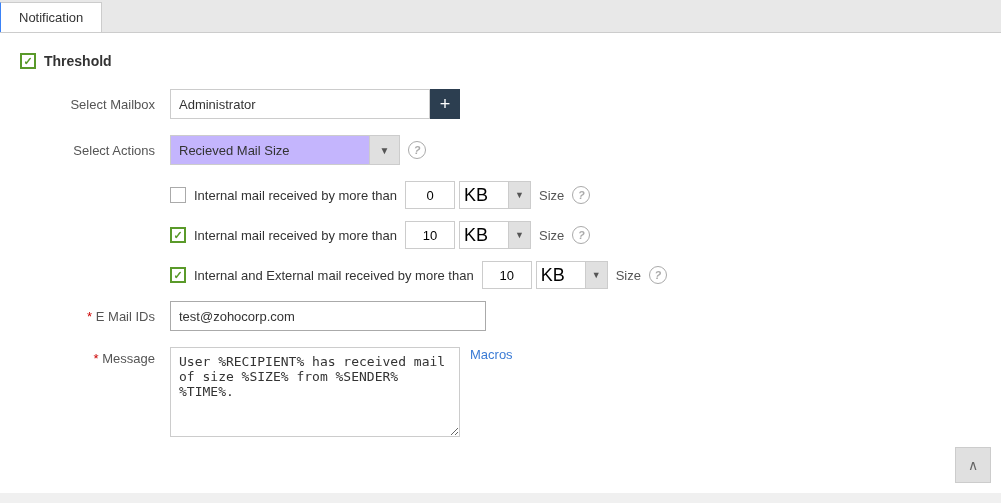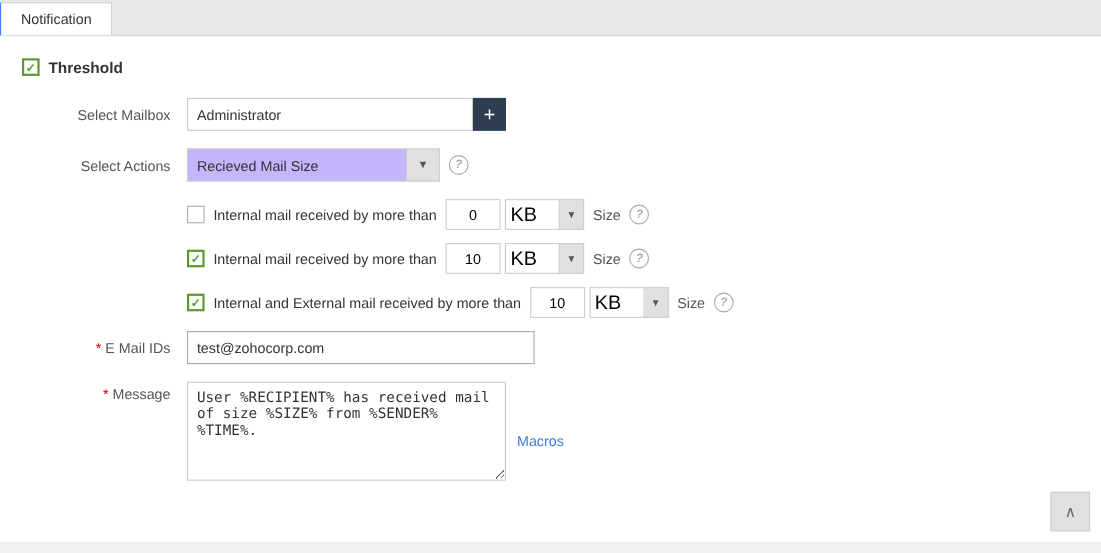--- a/index.html
+++ b/index.html
@@ -241,21 +241,20 @@
       font-size: 13px;
       color: #333;
       resize: vertical;
     }
     .macros-link {
       color: #3a7bd5;
       font-size: 13px;
       margin-left: 10px;
       cursor: pointer;
       text-decoration: none;
-      margin-top: 46px;
     }
     .scroll-top-btn {
       position: absolute;
       bottom: 10px;
       right: 10px;
       width: 36px;
       height: 36px;
       background: #e0e0e0;
       border: 1px solid #ccc;
       display: flex;

